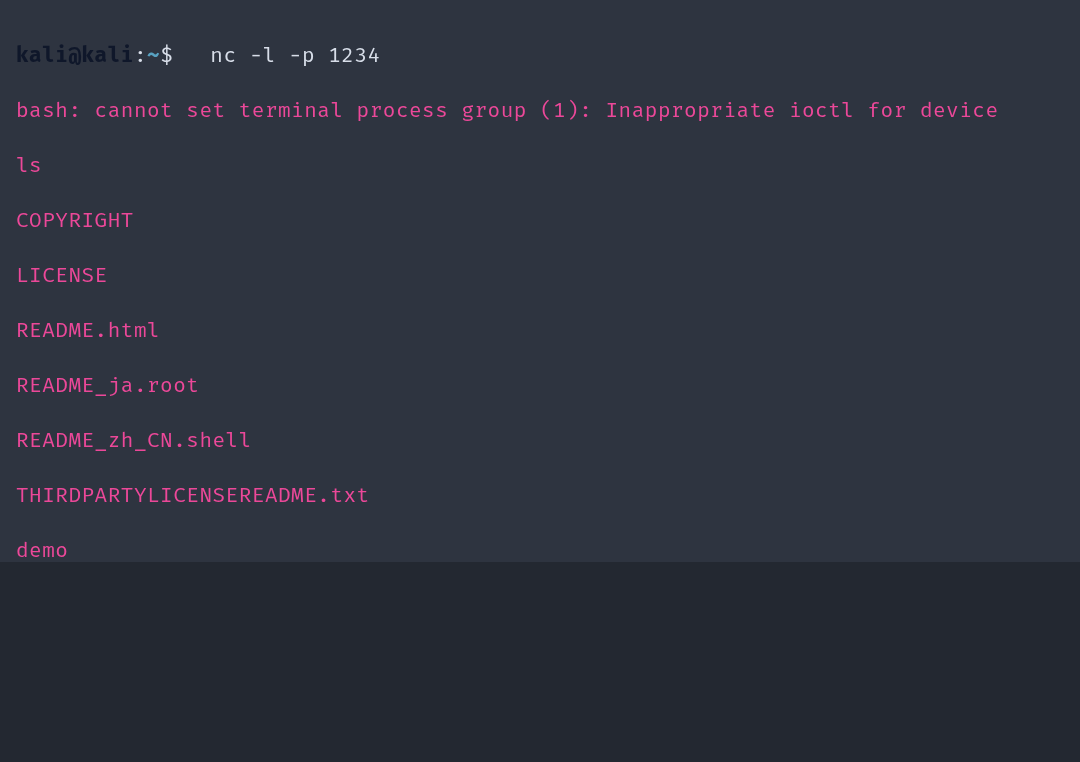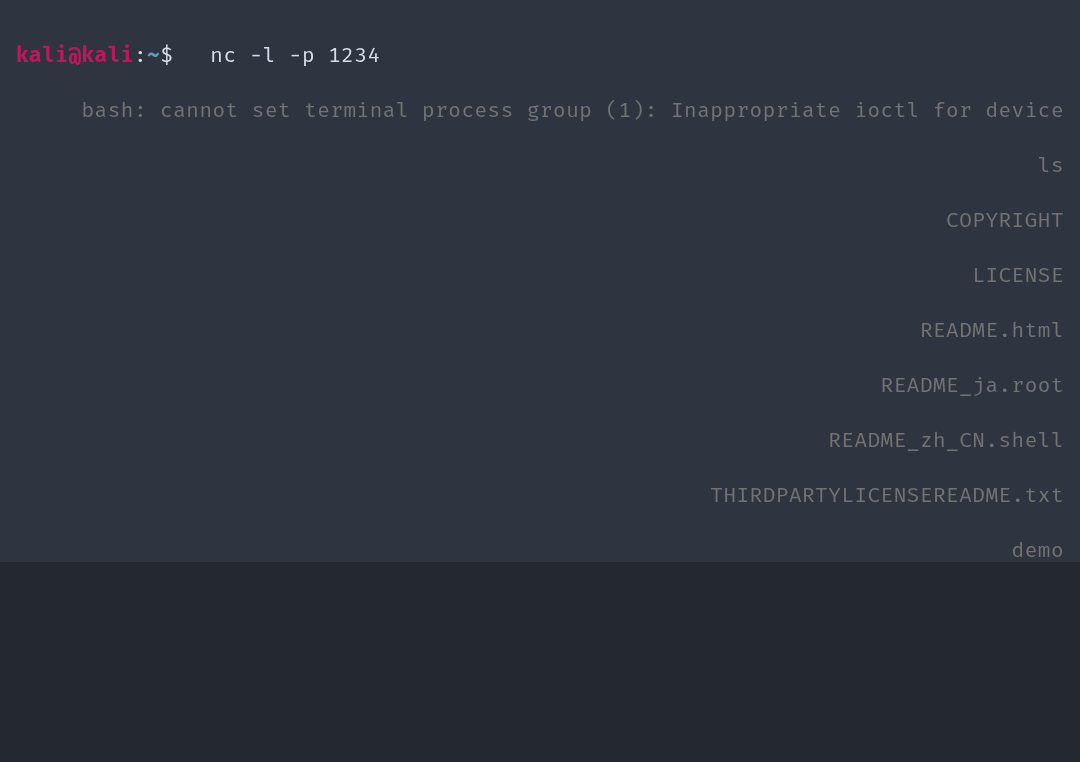--- a/index.html
+++ b/index.html
@@ -31,26 +31,26 @@
       width: 1080px;
       height: 200px;
       background: #232831;
     }
     .terminal {
       position: relative;
       padding: 14px 16px 0 16px;
       color: #d8dee9;
       white-space: pre;
     }
-    .user-host { color: #be185d; font-weight: bold; }
+    .user-host { color: #0f172a; font-weight: bold; }
     .colon-sep { color: #d8dee9; }
     .path { color: #58a1c1; font-weight: bold; }
     .dollar { color: #d8dee9; }
     .cmd { color: #d8dee9; margin-left: 24px; }
-    .out { color: #737373; text-align: right; }
+    .out { color: #ec4899; }
   </style>
 </head>
 <body>
 
 <div class="upper-bg"></div>
 <div class="lower-bg"></div>
 
 <div class="terminal">
 <div><span class="user-host">kali@kali</span><span class="colon-sep">:</span><span class="path">~</span><span class="dollar">$ </span><span class="cmd">nc -l -p 1234</span></div>
 <div class="out">bash: cannot set terminal process group (1): Inappropriate ioctl for device</div>

